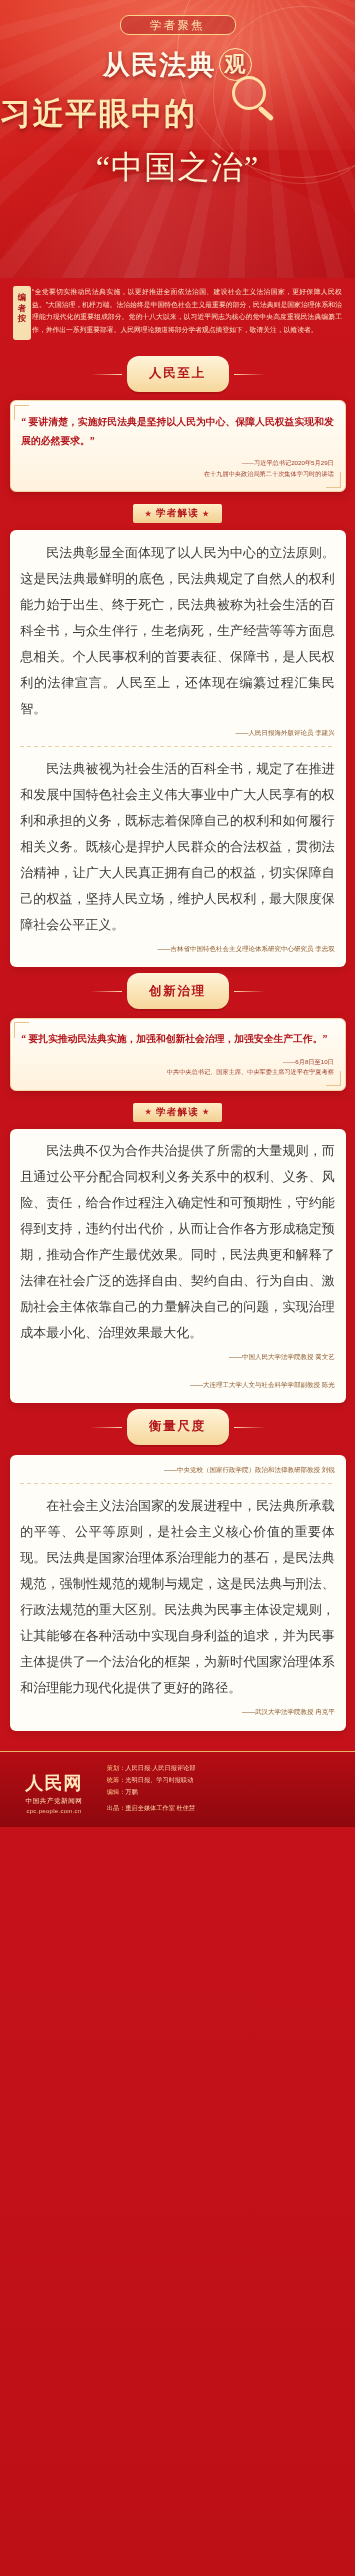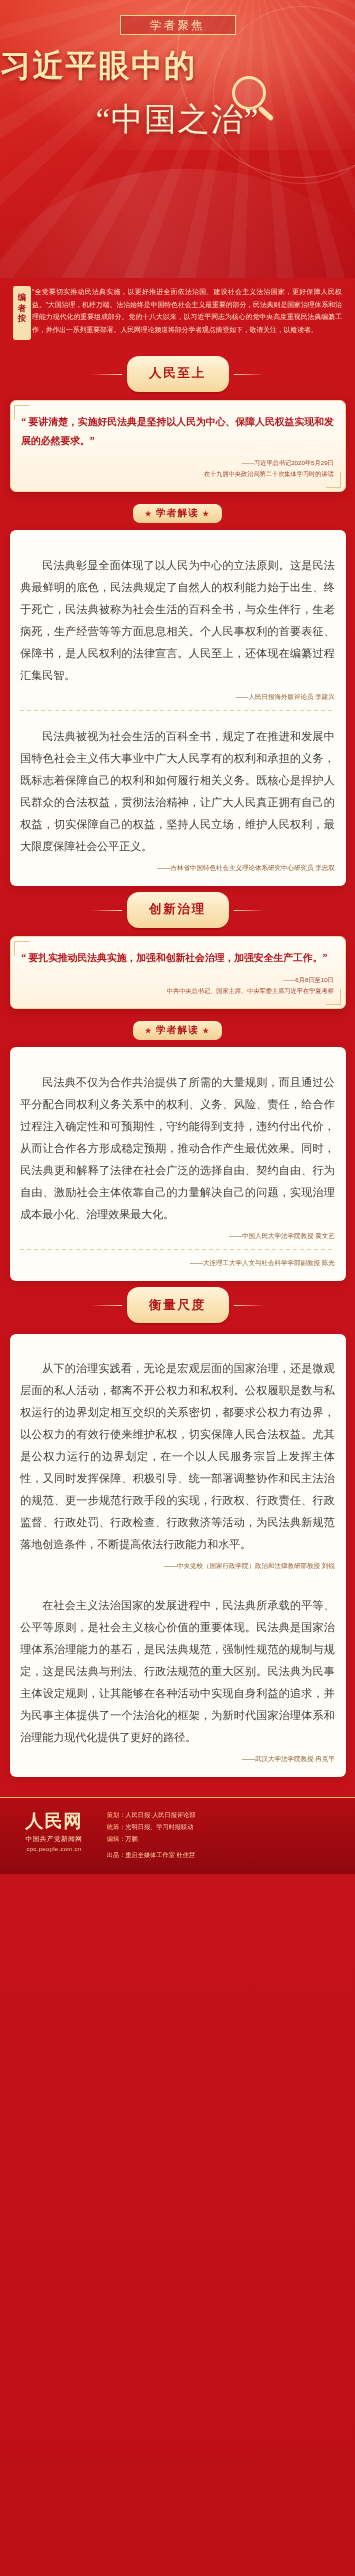--- a/index.html
+++ b/index.html
@@ -49,21 +49,21 @@
   .hdr-arc2 {
     position:absolute; right:-36px; top:6px; width:178px; height:178px;
     border: 0.6px solid rgba(255,230,210,.18); border-radius: 50%;
   }
 
   .badge-focus {
     position: relative;
     margin: 15.4px auto 0;
     width: 116px; height: 20px;
     border: 1.2px solid #f7d58b;
-    border-radius: 0;
+    border-radius: 9px;
     color: #fbe6b4;
     font-size: 11.3px;
     letter-spacing: 2.4px;
     display: flex; align-items: center; justify-content: center;
     background: rgba(160,10,14,.35);
   }
   .hdr-line1 {
     position: relative;
     margin-top: 12px;
     text-align: center;
@@ -198,65 +198,64 @@
   }
   .corner-deco {
     position:absolute; width:15.4px; height:15.4px; border:1.2px solid #e8c48a;
   }
   .cd-tl { left:3.6px; top:3.6px; border-right:none; border-bottom:none; }
   .cd-br { right:3.6px; bottom:3.6px; border-left:none; border-top:none; }
 
   .sub-title {
     margin: 12px auto 7px;
     width: 89px; height: 19px;
-    border-radius: 7px;
+    border-radius: 2px;
     background: linear-gradient(180deg,#ffeec8,#f2cf92);
     color: #b3151b;
     font-size: 9.5px; font-weight: bold; letter-spacing: 1.2px;
     display:flex; align-items:center; justify-content:center;
     position: relative;
   }
   .sub-title .star { margin: 0 3.6px; font-size: 7px; color:#c2201f; }
 
   .analysis {
     margin: 0 9.5px;
     background: #fffdf7;
     border-radius: 6px;
     padding: 9.5px 10.7px 10.7px;
     box-shadow: 0 2.4px 7px rgba(100,0,0,.2);
   }
   .para {
     color: #3a3a3a;
-    font-size: 11px;
+    font-size: 13px;
     line-height: 2.0;
     text-align: justify;
     text-indent: 2em;
     margin-bottom: 7px;
-    margin-top: 14px;
   }
   .sign {
     color: #8c5a2b;
     font-size: 6.5px;
     text-align: right;
     margin-top: 1.2px;
     margin-bottom: 2.4px;
   }
   .divider {
     height: 0.6px;
     background: repeating-linear-gradient(90deg,#e7cfa5 0 3.6px, transparent 3.6px 7px);
     margin: 8.3px 0 9.5px;
   }
 
   
   .footer {
     margin-top: 20px;
     background: linear-gradient(180deg,#b50d14 0%, #8e080e 100%);
     padding: 10.7px 9.5px 13px;
     display: flex;
-    align-items: flex-start;
+    align-items: flex-end;
     gap: 8.3px;
     border-top: 1.2px solid #e8b766;
   }
   .foot-logo { flex: 0 0 89px; text-align: center; color:#ffe7bc; }
   .foot-logo .big { font-size: 18px; font-weight: bold; font-family:"Liberation Serif",serif; letter-spacing:1.2px;}
   .foot-logo .sub { font-size: 6.5px; margin-top: 2.4px; letter-spacing:0.6px;}
   .foot-logo .url { font-size: 6px; margin-top: 1.8px; color:#f3cf9a; letter-spacing:0.3px;}
   .credits { flex:1; color:#ffdfb8; font-size: 6.2px; line-height: 1.95; }
   .credits .row span:first-child { color:#ffc98a; }
   .credits .last { margin-top: 3.6px; color:#ffd9a6; }
@@ -268,20 +267,23 @@
 
   <div class="header">
     <div class="hdr-rays"></div>
     <div class="hdr-glow"></div>
     <div class="hdr-arc"></div>
     <div class="hdr-arc2"></div>
     <div class="hdr-swoosh"></div>
 
     <div class="badge-focus">学者聚焦</div>
 
+    <div class="hdr-line1">
+      <span>从民法典</span><span class="circled">观</span>
+    </div>
     <div class="magnifier"></div>
     <div class="hdr-line2">习近平眼中的</div>
     <div class="hdr-line3">“中国之治”</div>
   </div>
 
   <div class="editor-block">
     <div class="editor-tab">编者按</div>
     <div class="editor-text">“全党要切实推动民法典实施，以更好推进全面依法治国、建设社会主义法治国家，更好保障人民权益。”大国治理，机杼万端。法治始终是中国特色社会主义最重要的部分，民法典则是国家治理体系和治理能力现代化的重要组成部分。党的十八大以来，以习近平同志为核心的党中央高度重视民法典编纂工作，并作出一系列重要部署。人民网理论频道将部分学者观点摘登如下，敬请关注，以飨读者。</div>
   </div>
 
@@ -338,21 +340,20 @@
       <div class="divider"></div>
       <div class="sign">——大连理工大学人文与社会科学学部副教授 陈光</div>
     </div>
   </div>
 
   <div class="section">
     <div class="sec-title">衡量尺度</div>
 
 
     <div class="analysis" style="margin-top:10.7px;">
-      <p class="para">从下的治理实践看，无论是宏观层面的国家治理，还是微观层面的私人活动，都离不开公权力和私权利。公权履职是数与私权运行的边界划定相互交织的关系密切，都要求公权力有边界，以公权力的有效行使来维护私权，切实保障人民合法权益。尤其是公权力运行的边界划定，在一个以人民服务宗旨上发挥主体性，又同时发挥保障、积极引导、统一部署调整协作和民主法治的规范、更一步规范行政手段的实现，行政权、行政责任、行政监督、行政处罚、行政检查、行政救济等活动，为民法典新规范落地创造条件，不断提高依法行政能力和水平。</p>
       <div class="sign">——中央党校（国家行政学院）政治和法律教研部教授 刘锐</div>
       <div class="divider"></div>
       <p class="para">在社会主义法治国家的发展进程中，民法典所承载的平等、公平等原则，是社会主义核心价值的重要体现。民法典是国家治理体系治理能力的基石，是民法典规范，强制性规范的规制与规定，这是民法典与刑法、行政法规范的重大区别。民法典为民事主体设定规则，让其能够在各种活动中实现自身利益的追求，并为民事主体提供了一个法治化的框架，为新时代国家治理体系和治理能力现代化提供了更好的路径。</p>
       <div class="sign">——武汉大学法学院教授 冉克平</div>
     </div>
   </div>
 
   <div class="footer">
     <div class="foot-logo">
       <div class="big">人民网</div>

